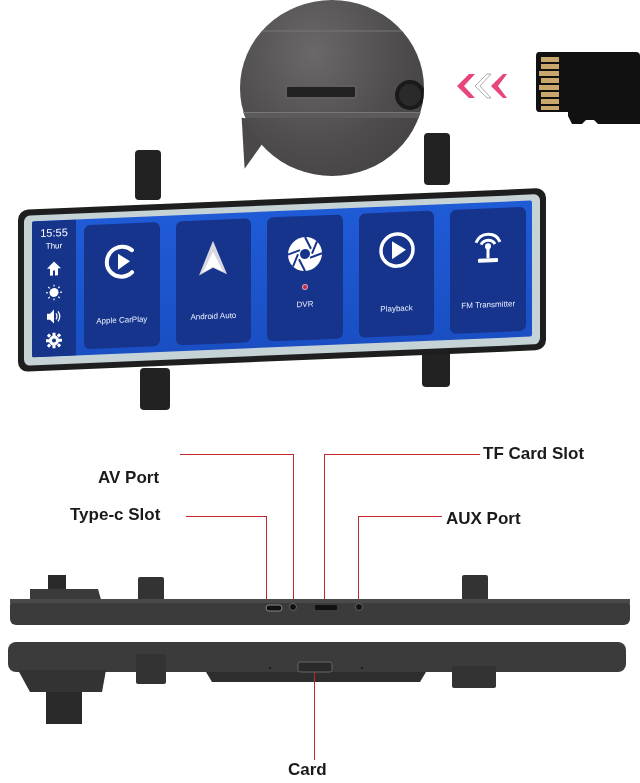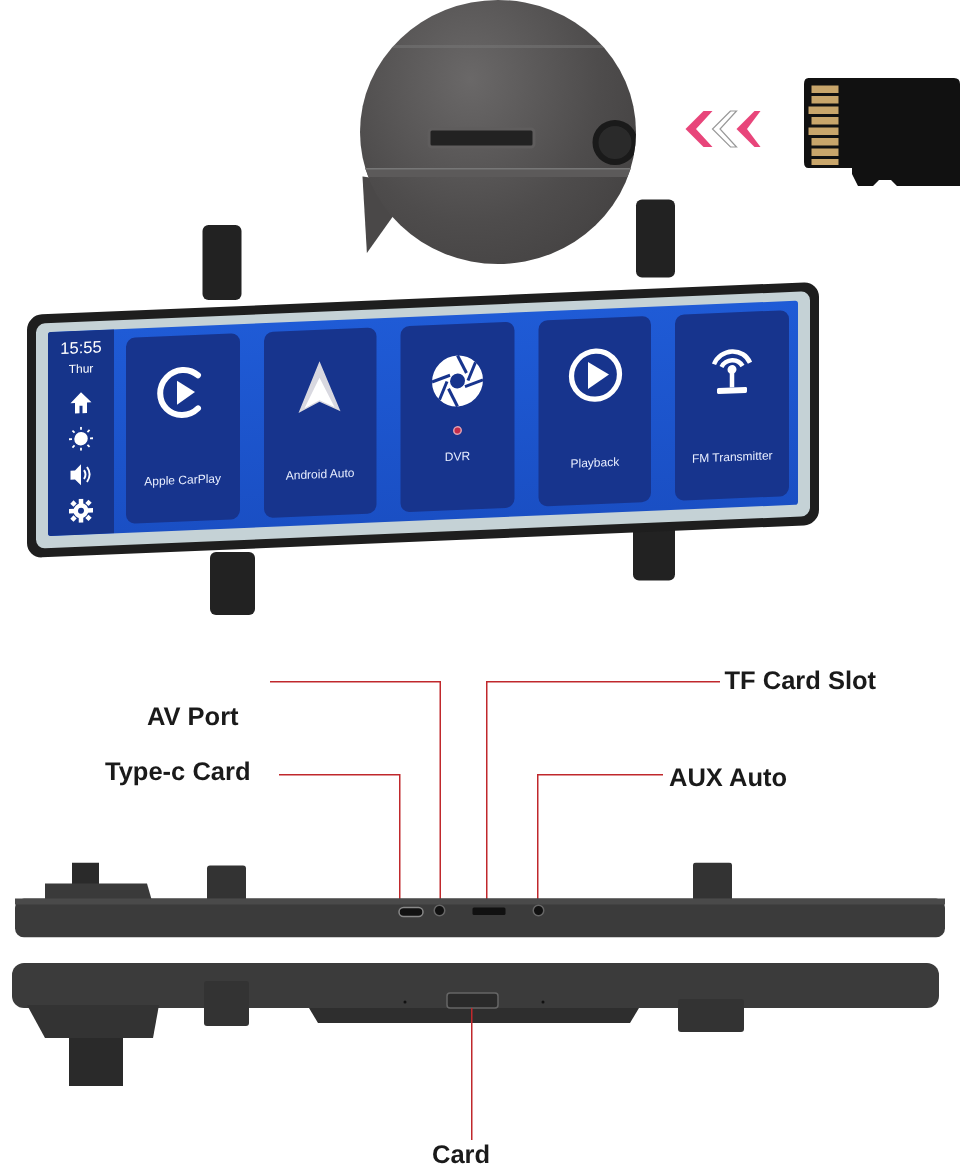--- a/index.html
+++ b/index.html
@@ -174,25 +174,25 @@
 </div>
 
 <div class="lbl" style="left:98px;top:444px;margin-top:24px;">AV Port</div>
 <div class="line" style="left:180px;top:454px;width:114px;height:1px;"></div>
 <div class="line" style="left:293px;top:454px;width:1px;height:147px;"></div>
 
 <div class="lbl" style="left:483px;top:444px;">TF Card Slot</div>
 <div class="line" style="left:324px;top:454px;width:156px;height:1px;"></div>
 <div class="line" style="left:324px;top:454px;width:1px;height:150px;"></div>
 
-<div class="lbl" style="left:70px;top:505px;">Type-c Card</div>
+<div class="lbl" style="left:70px;top:505px;">Type-c Slot</div>
 <div class="line" style="left:186px;top:516px;width:80px;height:1px;"></div>
 <div class="line" style="left:266px;top:516px;width:1px;height:88px;"></div>
 
-<div class="lbl" style="left:446px;top:509px;">AUX Auto</div>
+<div class="lbl" style="left:446px;top:509px;">AUX Port</div>
 <div class="line" style="left:358px;top:516px;width:84px;height:1px;"></div>
 <div class="line" style="left:358px;top:516px;width:1px;height:86px;"></div>
 
 <svg class="side-top" viewBox="0 0 620 50">
   <rect x="38" y="0" width="18" height="20" fill="#2a2a2a"></rect>
   <path d="M20,14 H88 L92,28 H20 Z" fill="#3a3a3a"></path>
   <rect x="128" y="2" width="26" height="26" rx="2" fill="#333"></rect>
   <rect x="452" y="0" width="26" height="26" rx="2" fill="#333"></rect>
   <rect x="0" y="24" width="620" height="26" rx="6" fill="#3b3b3b"></rect>
   <rect x="0" y="24" width="620" height="4" fill="#4a4a4a"></rect>

